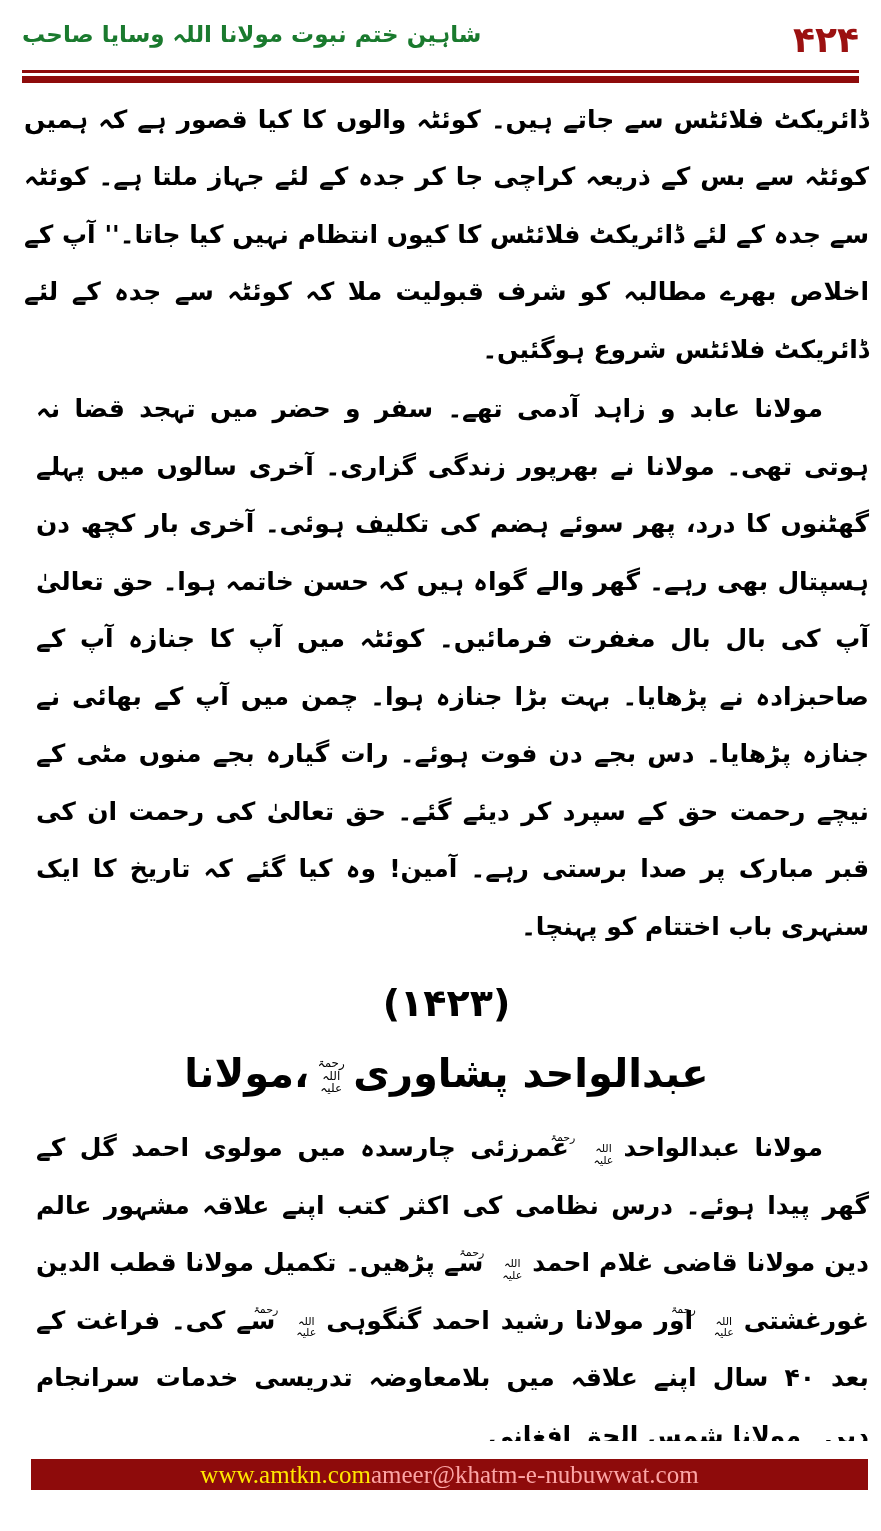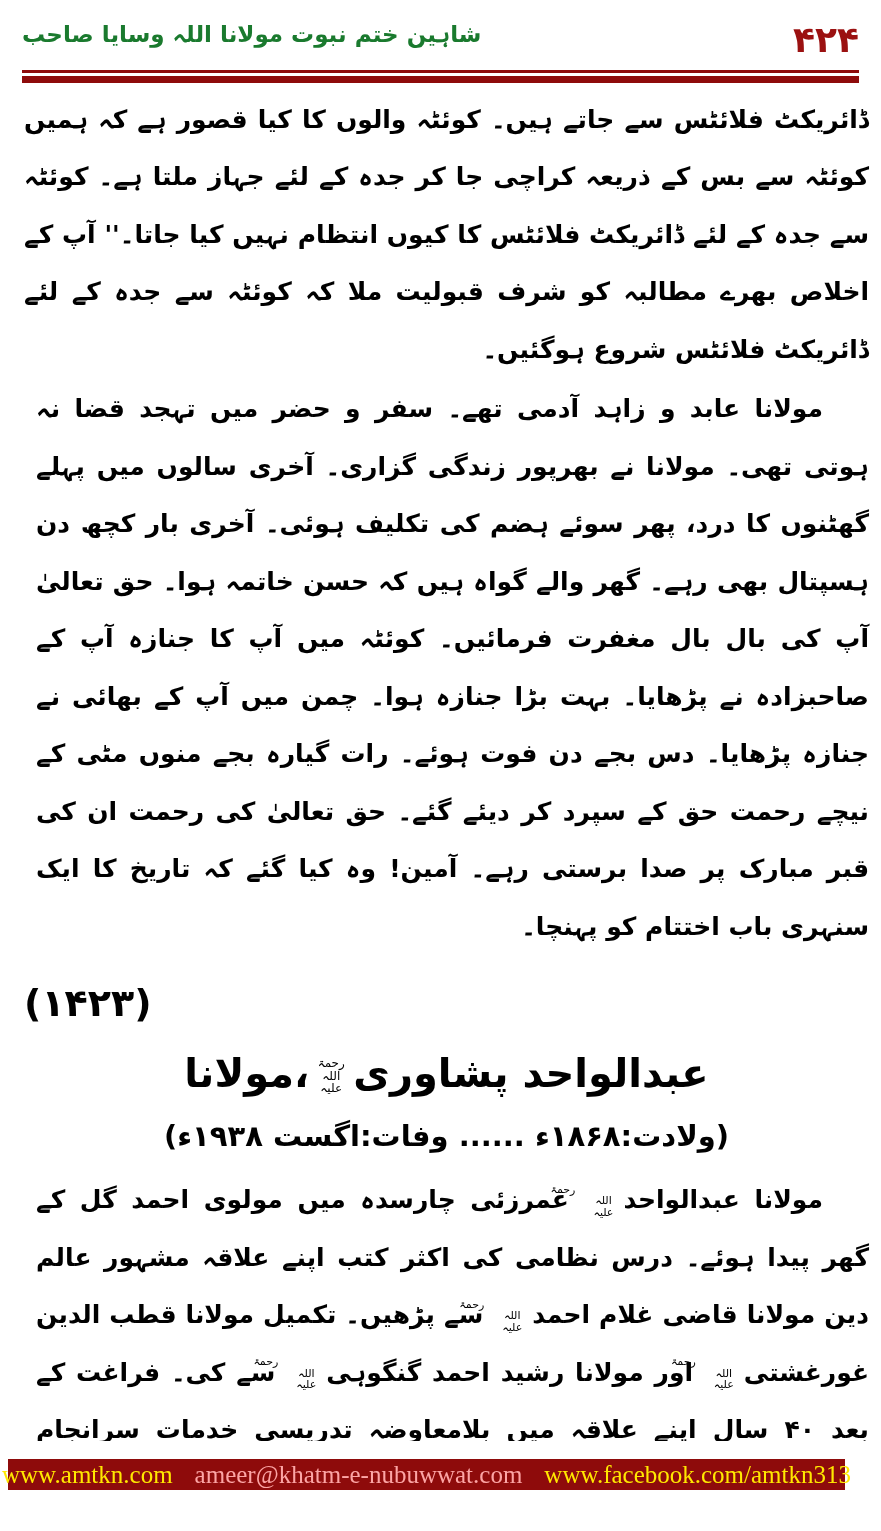--- a/index.html
+++ b/index.html
@@ -34,37 +34,37 @@
     text-align:justify;line-height:2.3;margin:0 0 2px 0;
   }
   .para.indent{text-indent:46px;margin-left:12px;}
   .hon{
     display:inline-block;width:36px;font-size:11px;line-height:1.05;
     font-weight:normal;text-align:center;vertical-align:middle;
     margin:0 2px;white-space:normal;
   }
   
   .section-number{
-    text-align:left;font-size:38px;font-weight:bold;color:#000;
+    text-align:center;font-size:38px;font-weight:bold;color:#000;
     margin:26px 0 18px 0;letter-spacing:1px;
   }
   .section-heading{
     text-align:center;font-size:40px;font-weight:bold;color:#000;
     margin:16px 0 16px 0;line-height:1.5;
   }
   .section-heading .hon{width:40px;font-size:12px;}
   .section-dates{
     text-align:center;font-size:29px;font-weight:bold;color:#000;
     margin:0 0 18px 0;
   }
   
   .footer-bar{
-    position:absolute;left:8px;top:1459px;width:837px;height:31px;
+    position:absolute;left:31px;top:1459px;width:837px;height:31px;
     background:#8E0B0B;display:flex;align-items:center;justify-content:center;
-    gap:22px;direction:ltr;
+    direction:ltr;
   }
   .footer-bar a{
     font-family:"Liberation Serif","DejaVu Serif",serif;
     font-size:25px;text-decoration:none;line-height:1;white-space:nowrap;
   }
   .footer-bar a.yellow{color:#FFE800;}
   .footer-bar a.white{color:#fca5a5;}
 </style>
 </head>
 <body>
@@ -85,25 +85,23 @@
   <div class="content">
 
     <p class="para">ڈائریکٹ فلائٹس سے جاتے ہیں۔ کوئٹہ والوں کا کیا قصور ہے کہ ہمیں کوئٹہ سے بس کے ذریعہ کراچی جا کر جدہ کے لئے جہاز ملتا ہے۔ کوئٹہ سے جدہ کے لئے ڈائریکٹ فلائٹس کا کیوں انتظام نہیں کیا جاتا۔'' آپ کے اخلاص بھرے مطالبہ کو شرف قبولیت ملا کہ کوئٹہ سے جدہ کے لئے ڈائریکٹ فلائٹس شروع ہوگئیں۔</p>
 
     <p class="para indent">مولانا عابد و زاہد آدمی تھے۔ سفر و حضر میں تہجد قضا نہ ہوتی تھی۔ مولانا نے بھرپور زندگی گزاری۔ آخری سالوں میں پہلے گھٹنوں کا درد، پھر سوئے ہضم کی تکلیف ہوئی۔ آخری بار کچھ دن ہسپتال بھی رہے۔ گھر والے گواہ ہیں کہ حسن خاتمہ ہوا۔ حق تعالیٰ آپ کی بال بال مغفرت فرمائیں۔ کوئٹہ میں آپ کا جنازہ آپ کے صاحبزادہ نے پڑھایا۔ بہت بڑا جنازہ ہوا۔ چمن میں آپ کے بھائی نے جنازہ پڑھایا۔ دس بجے دن فوت ہوئے۔ رات گیارہ بجے منوں مٹی کے نیچے رحمت حق کے سپرد کر دیئے گئے۔ حق تعالیٰ کی رحمت ان کی قبر مبارک پر صدا برستی رہے۔ آمین! وہ کیا گئے کہ تاریخ کا ایک سنہری باب اختتام کو پہنچا۔</p>
 
     <div class="section-number">(۱۴۲۳)</div>
 
     <div class="section-heading"><span>عبدالواحد پشاوری</span><span class="hon">رحمۃ اللہ علیہ</span><span>،مولانا</span></div>
 
-    <div class="section-dates">(ولادت:۱۸۶۸ء ...... وفات:اگست ۱۹۳۸ء)</div>
 
     <p class="para indent"><span>مولانا عبدالواحد</span><span class="hon">رحمۃ اللہ علیہ</span><span> عمرزئی چارسدہ میں مولوی احمد گل کے گھر پیدا ہوئے۔ درس نظامی کی اکثر کتب اپنے علاقہ مشہور عالم دین مولانا قاضی غلام احمد</span><span class="hon">رحمۃ اللہ علیہ</span><span> سے پڑھیں۔ تکمیل مولانا قطب الدین غورغشتی</span><span class="hon">رحمۃ اللہ علیہ</span><span> اور مولانا رشید احمد گنگوہی</span><span class="hon">رحمۃ اللہ علیہ</span><span> سے کی۔ فراغت کے بعد ۴۰ سال اپنے علاقہ میں بلامعاوضہ تدریسی خدمات سرانجام دیں۔ مولانا شمس الحق افغانی</span></p>
 
   </div>
 
   <div class="footer-bar">
     <a href="#" class="yellow">www.amtkn.com</a>
     <a href="#" class="white">ameer@khatm-e-nubuwwat.com</a>
-    <a href="#" class="yellow">www.facebook.com/amtkn313</a>
   </div>
 
 </div>
 
 </body></html>

